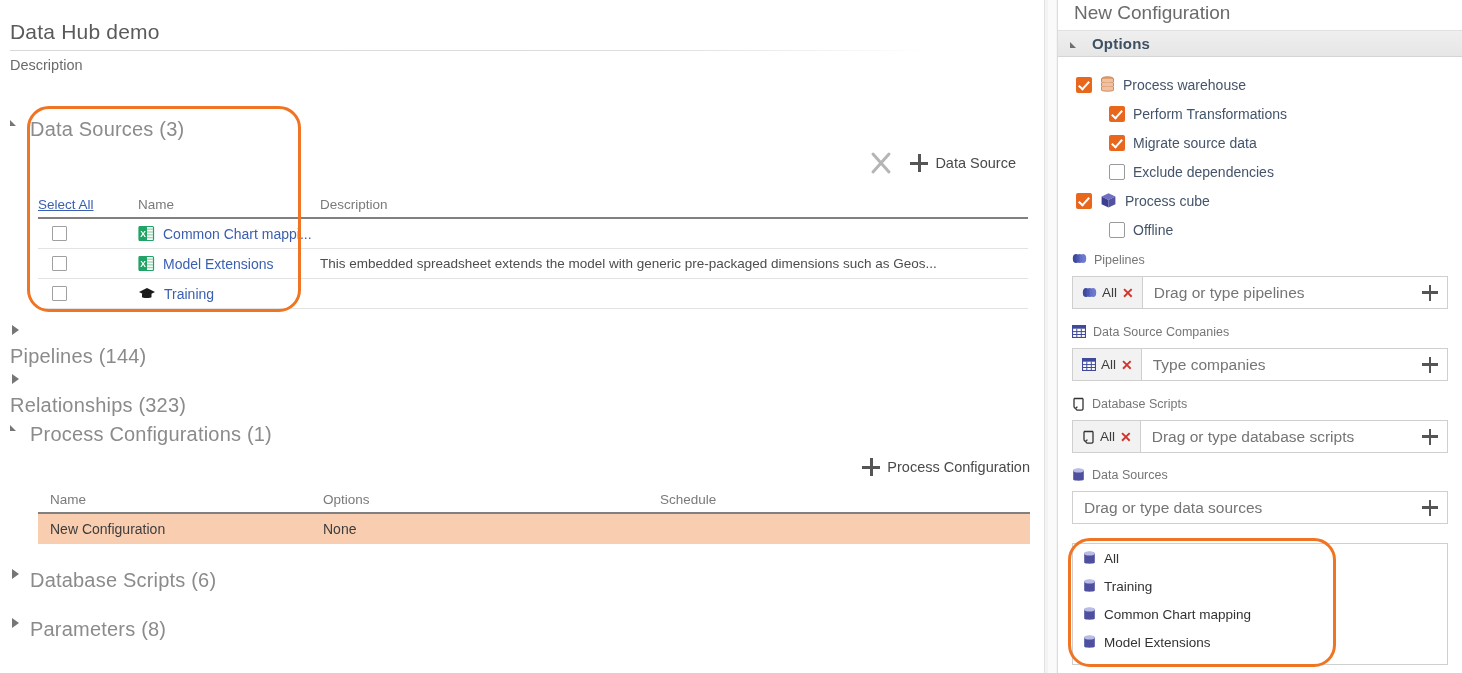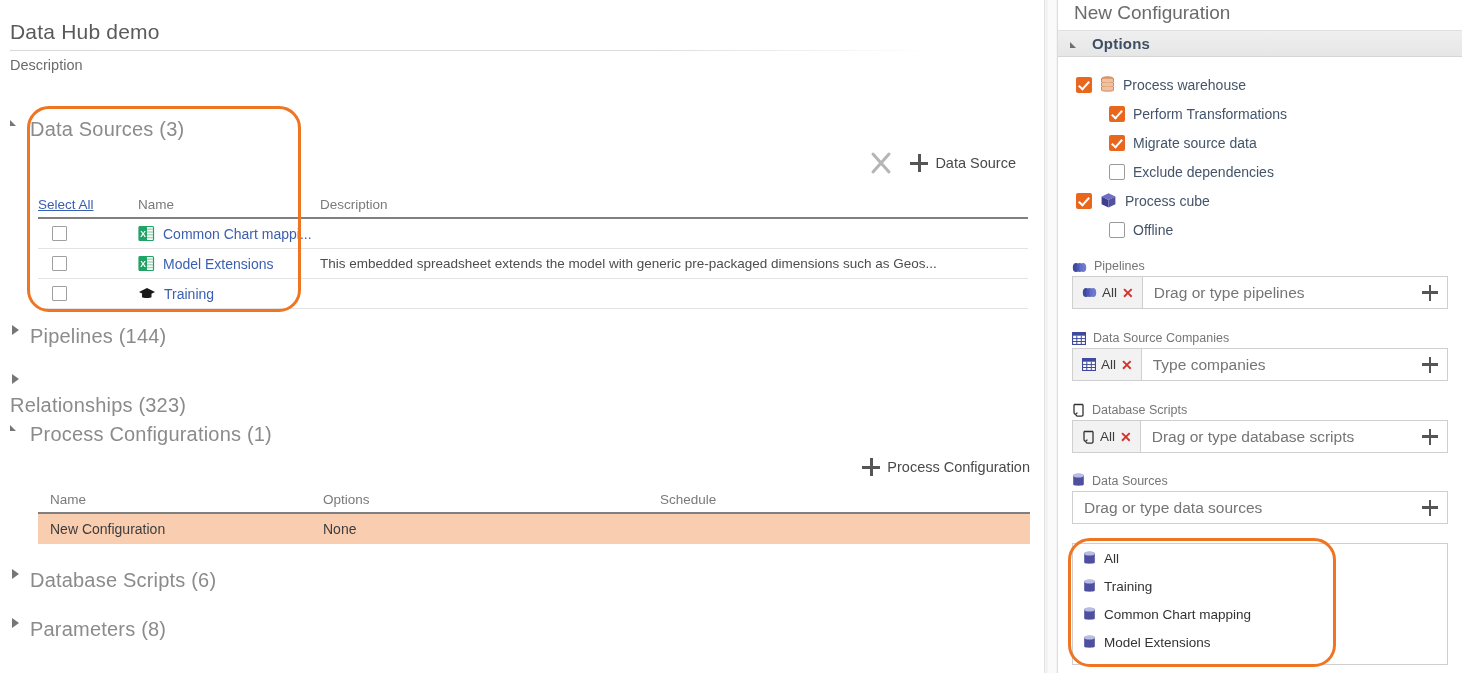--- a/index.html
+++ b/index.html
@@ -189,21 +189,21 @@
     border-width: 0 2px 2px 0; transform: rotate(42deg);
   }
   .chk-off {
     width: 16px; height: 16px; background: #fff; border: 1px solid #9a9a9a;
     border-radius: 2px; flex: 0 0 16px;
   }
 
   
   .fgrp { position: absolute; left: 14px; width: 376px; }
   .fgrp .flabel {
-    display: flex; align-items: flex-end; gap: 7px;
+    display: flex; align-items: flex-start; gap: 7px;
     font-size: 12.5px; color: #767676; height: 20px;
   }
   .fbox {
     display: flex; align-items: center; height: 33px;
     border: 1px solid #cfcfcf; background: #fff; margin-top: 3px;
   }
   .chip {
     display: flex; align-items: center; gap: 5px;
     height: 31px; padding: 0 8px 0 9px;
     background: #f2f2f2; border-right: 1px solid #cfcfcf;
@@ -325,21 +325,21 @@
               <path d="M9 2 L17 6 L9 10 L1 6 Z" fill="#1a1a1a"></path>
               <path d="M4 7.5 L4 11 C4 12.4 13.5 12.4 13.5 11 L13.5 7.5" fill="#1a1a1a"></path>
             </svg>
           </span>
           <span class="rowname">Training</span>
         </div>
         <div class="col-desc"></div>
       </div>
     </div>
 
-    <div class="section-head" style="top:325px;">
+    <div class="section-head" style="top:325px;flex-direction:column;">
       <span class="caret closed"></span>
       <span class="label">Pipelines (144)</span>
     </div>
 
     <div class="section-head" style="top:374px;flex-direction:column;">
       <span class="caret closed"></span>
       <span class="label">Relationships (323)</span>
     </div>
 
     <div class="section-head" style="top:423px;">

